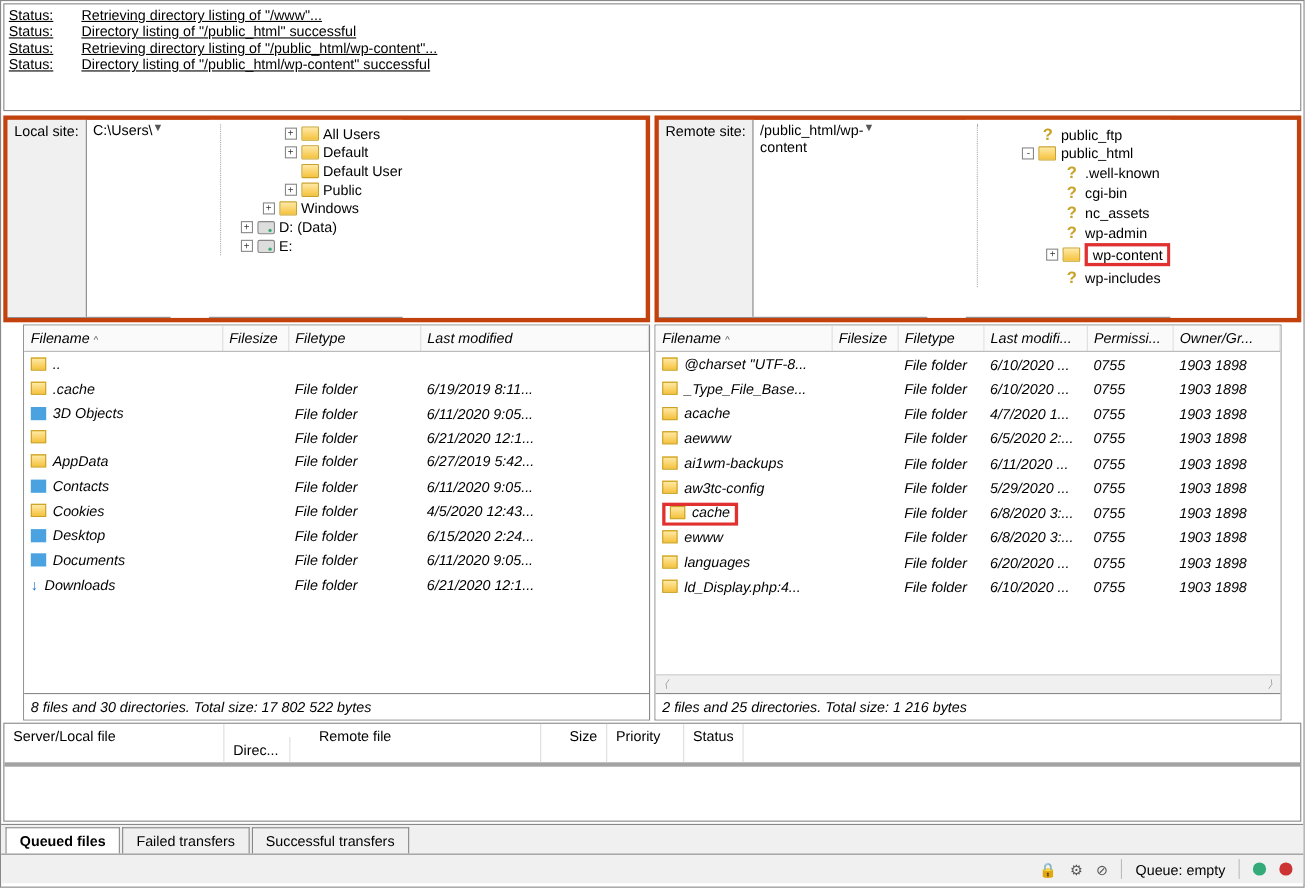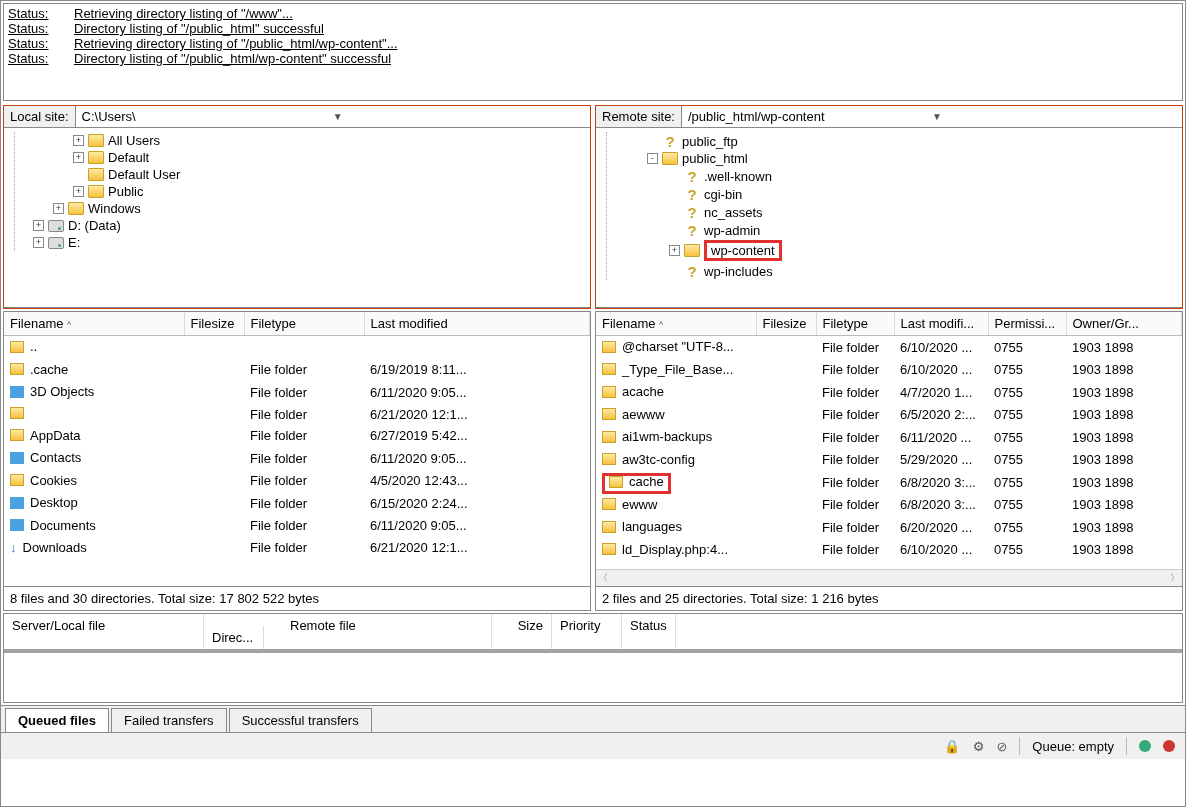--- a/index.html
+++ b/index.html
@@ -1,24 +1,24 @@
 <!DOCTYPE html>
 <html><head>
 <meta charset="utf-8">
 <style>
 * { box-sizing: border-box; margin: 0; padding: 0; font-family: "Segoe UI", Tahoma, sans-serif; font-size: 13px; }
 body { background: #fff; width: 1186px; height: 807px; overflow: hidden; display: flex; flex-direction: column; border: 1px solid #888; }
 .log-pane { height: 98px; border: 1px solid #888; margin: 2px; overflow-y: scroll; padding: 2px 4px; background: #fff; }
 .log-row { display: flex; gap: 16px; text-decoration: underline; }
 .log-label { width: 50px; }
 .sites-row { display: flex; gap: 4px; margin: 2px; }
-.site-group { flex: 1; display: flex; flex-direction: column; border: 1px solid #c2410c; }
+.site-group { flex: 1; display: flex; flex-direction: row; border: 4px solid #c2410c; gap: 35px; }
 .site-header { display: flex; border-bottom: 1px solid #888; }
 .site-header label { padding: 3px 6px; background: #f0f0f0; border-right: 1px solid #888; }
-.site-header .combo { flex: 1; display: flex; align-items: center; padding: 2px 6px; }
+.site-header .combo { flex: 1; display: flex; align-items: flex-start; padding: 2px 6px; }
 .site-header .combo span { flex:1; }
 .chev { font-size: 10px; color: #555; }
 .tree-pane { height: 180px; overflow-y: scroll; padding: 4px 0 4px 4px; background: #fff; border-bottom: 1px solid #888; }
 .tree ul { list-style: none; padding-left: 18px; }
 .tree li { white-space: nowrap; padding: 1px 0; display: flex; align-items: center; gap: 4px; }
 .expander { width: 11px; height: 11px; border: 1px solid #888; font-size: 9px; line-height: 9px; text-align: center; color: #333; display:inline-flex; align-items:center; justify-content:center; }
 .expander.blank { border: none; }
 .dots { border-left: 1px dotted #aaa; margin-left: 6px; padding-left: 10px; }
 .ic-folder { width:16px; height:13px; background: linear-gradient(#ffe9a6,#f5c23c); border:1px solid #c9a227; display:inline-block; border-radius:1px; }
 .ic-q { width:16px; height:16px; display:inline-flex; align-items:center; justify-content:center; color:#c9a227; font-weight:bold; font-size:15px; }
@@ -29,21 +29,21 @@
 table.files { width: 100%; border-collapse: collapse; table-layout: fixed; }
 table.files th { text-align: left; font-weight: normal; padding: 4px 6px; border-right: 1px solid #ddd; border-bottom: 1px solid #bbb; background: #fafafa; white-space: nowrap; overflow:hidden; }
 table.files th .sort { font-size:9px; color:#555; }
 table.files td { padding: 3px 6px; white-space: nowrap; overflow: hidden; }
 .ic-cell { display:inline-flex; align-items:center; gap:6px; }
 .ic-sm { width:14px; height:12px; background: linear-gradient(#ffe9a6,#f5c23c); border:1px solid #c9a227; display:inline-block; }
 .ic-blue { width:14px; height:12px; background:#4aa3e0; display:inline-block; }
 .ic-orange { width:14px; height:12px; background:#e0622f; display:inline-block; }
 .ic-dl { color:#1f6fd0; font-weight:bold; }
 .status-bar { border-top:1px solid #888; padding: 4px 6px; background:#fff; }
-.mid-row { display:flex; gap:4px; margin: 0 2px; height: 300px; }
+.mid-row { display:flex; gap:4px; margin: 0 20px; height: 360px; font-style: italic; }
 .mid-col { flex:1; display:flex; flex-direction:column; border:1px solid #888; }
 .queue-pane { margin: 2px; border:1px solid #888; height: 90px; background:#fff; }
 .queue-head { display:flex; border-bottom: 4px solid #a3a3a3; }
 .queue-head div { padding: 4px 8px; border-right:1px solid #ddd; }
 .tabs-row { display:flex; border-top:1px solid #888; background:#f0f0f0; padding: 2px 4px 0; gap:2px; }
 .tab { padding: 4px 12px; border:1px solid #888; border-bottom:none; background:#f0f0f0; }
 .tab.active { background:#fff; font-weight:bold; }
 .bottom-bar { display:flex; justify-content:flex-end; align-items:center; gap:12px; padding: 4px 10px; border-top:1px solid #888; background:#f0f0f0; }
 .sep { width:1px; height:18px; background:#bbb; }
 .dot { width:12px; height:12px; border-radius:50%; display:inline-block; }

